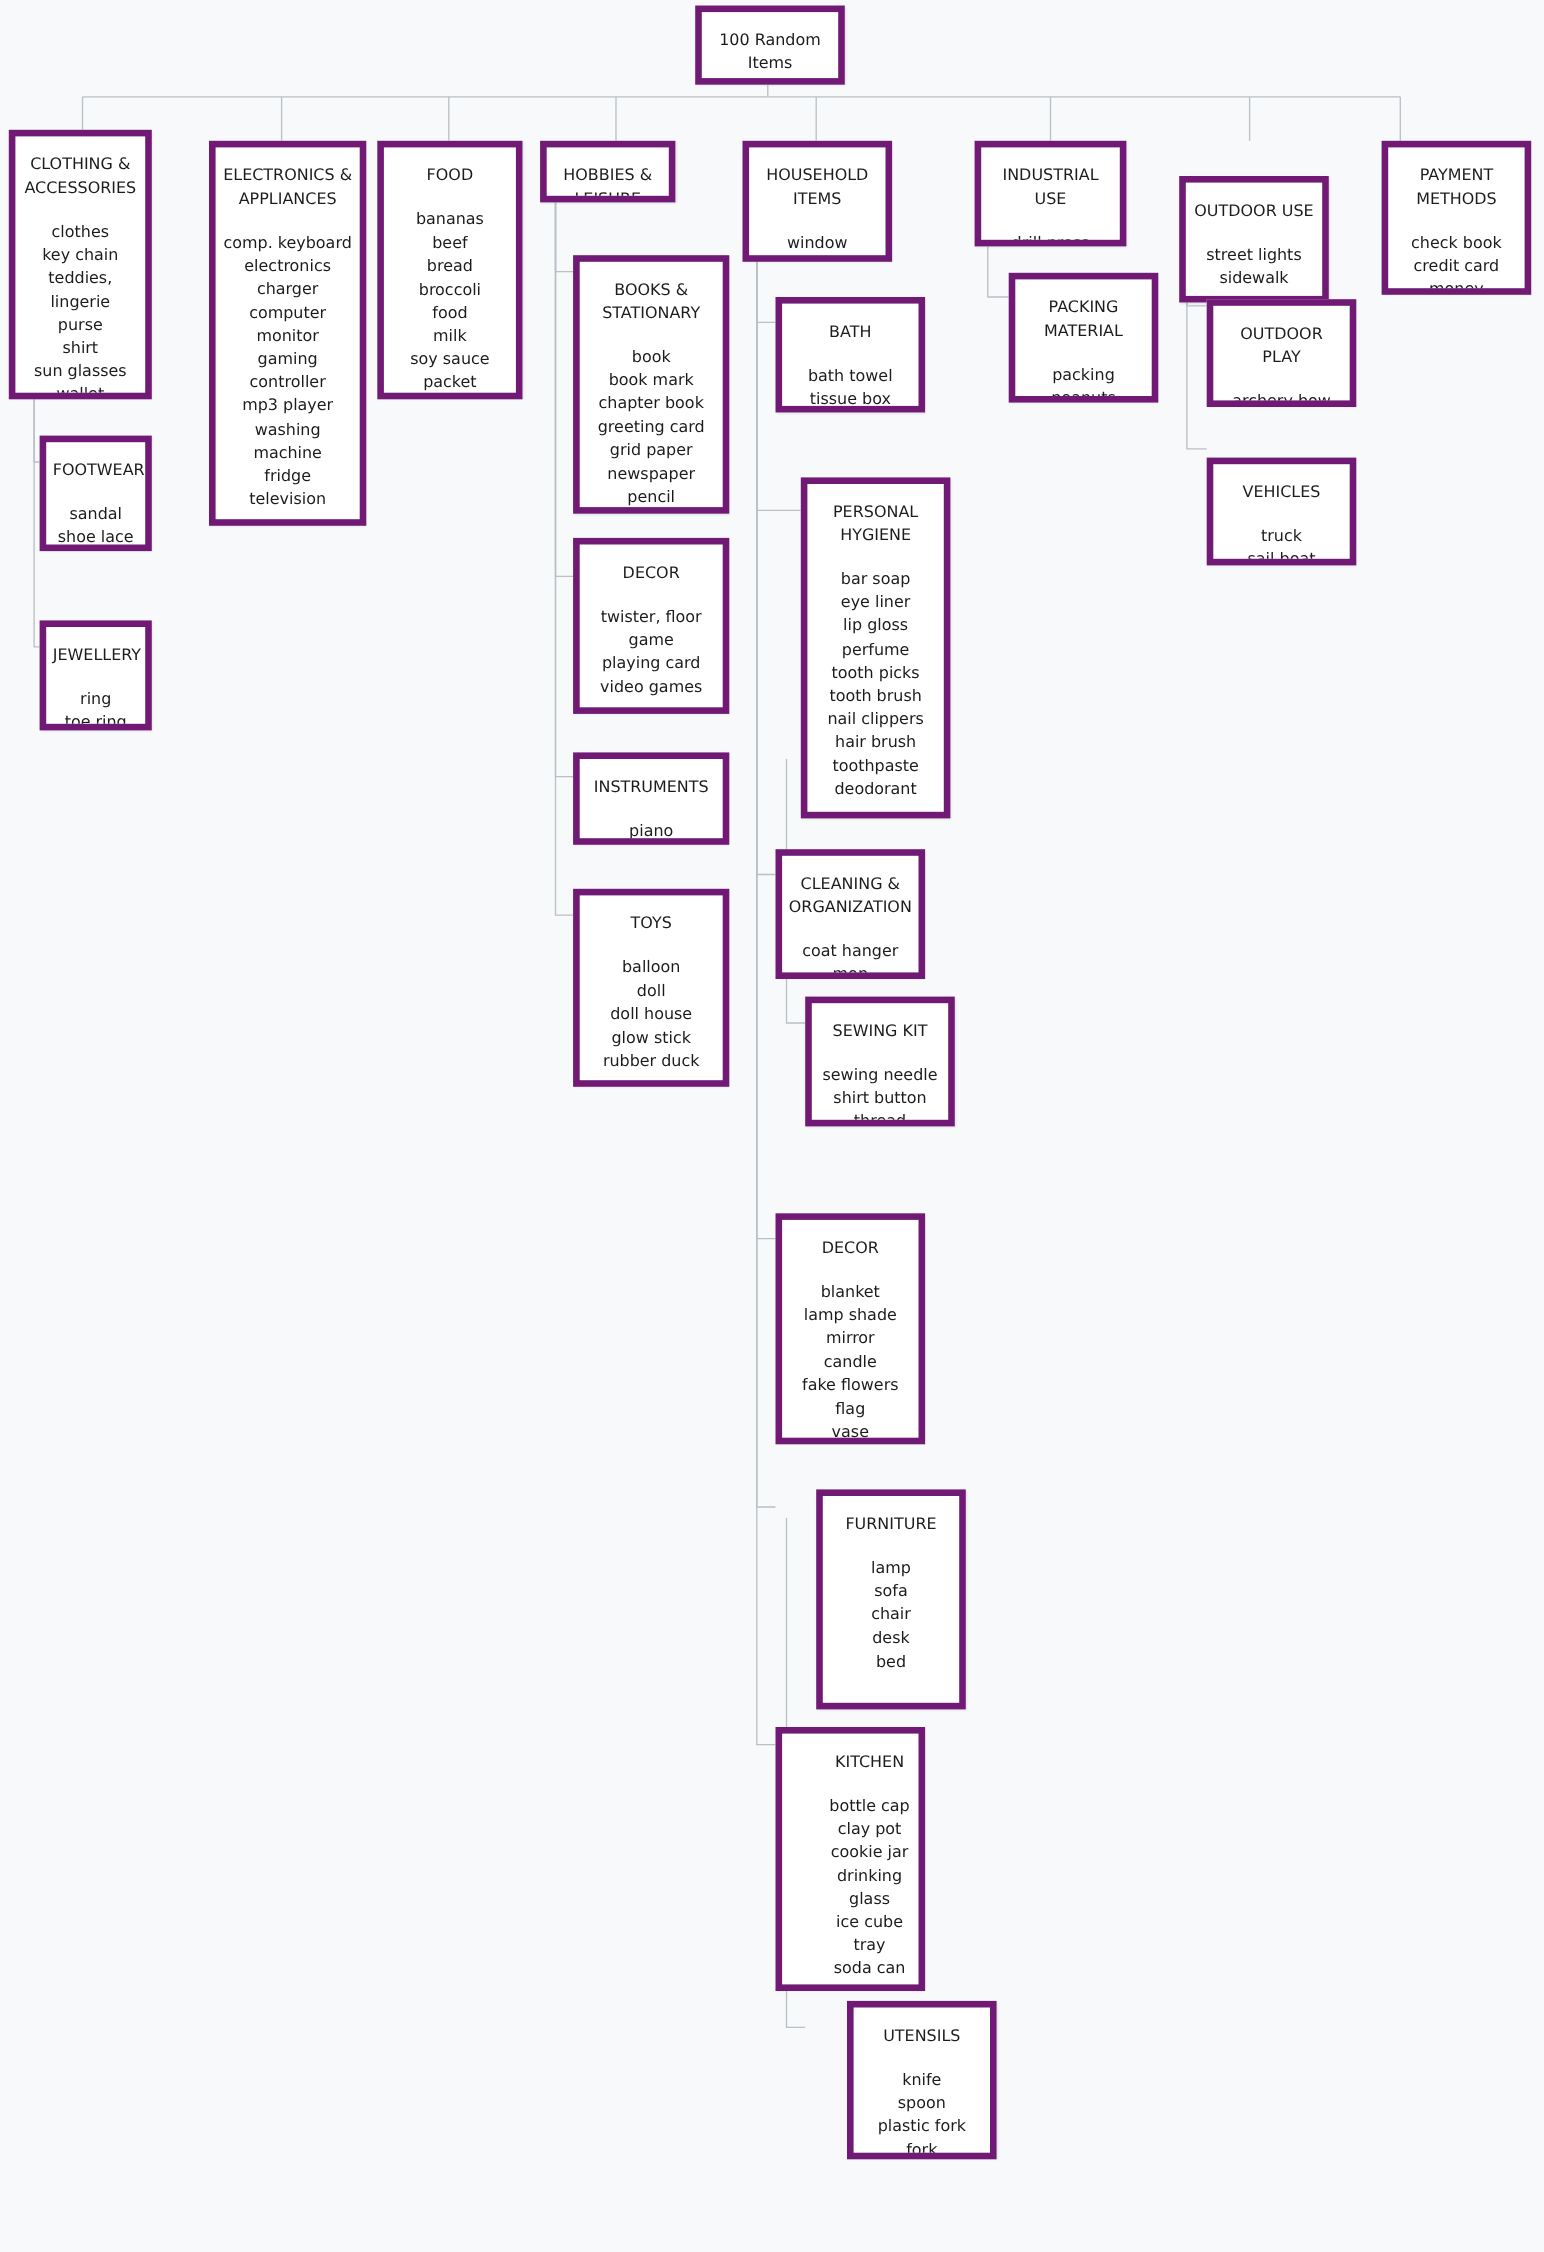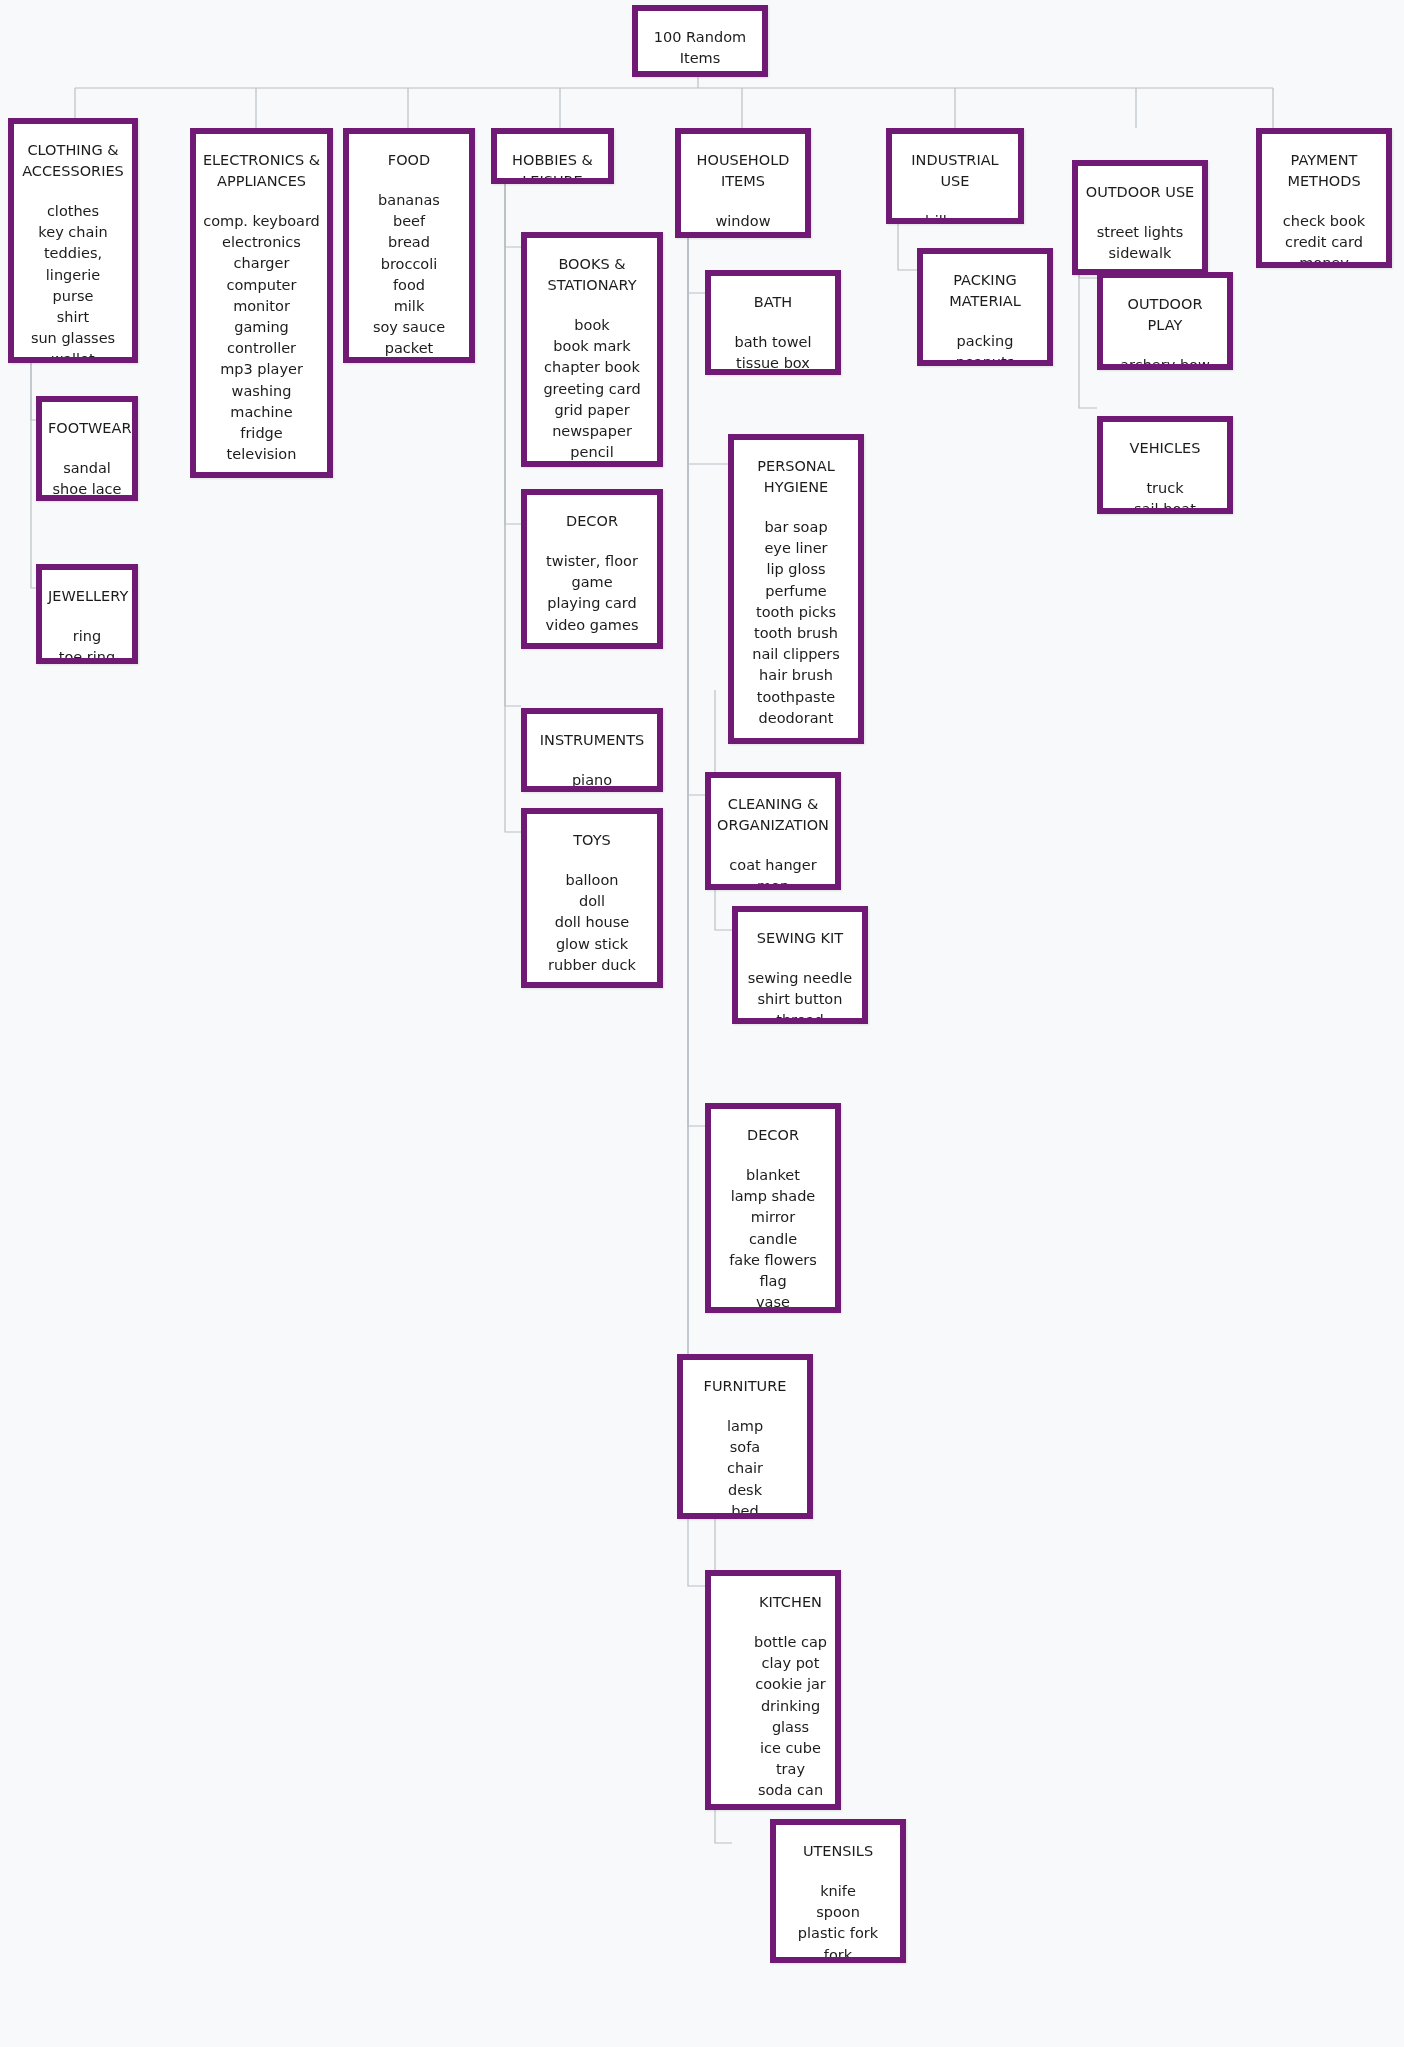--- a/index.html
+++ b/index.html
@@ -205,21 +205,21 @@
   <div class="node" style="left:521px; top:489px; width:142px; height:160px;">
     <div class="pad">
       <div class="title">DECOR</div>
       <div class="items">twister, floor
 game
 playing card
 video games</div>
     </div>
   </div>
 
-  <div class="node" style="left:521px; top:684px; width:142px; height:84px;margin-top:24px;">
+  <div class="node" style="left:521px; top:684px; width:142px; height:84px;">
     <div class="pad">
       <div class="title">INSTRUMENTS</div>
       <div class="items">piano</div>
     </div>
   </div>
 
   <div class="node" style="left:521px; top:808px; width:142px; height:180px;">
     <div class="pad">
       <div class="title">TOYS</div>
       <div class="items">balloon
@@ -288,21 +288,21 @@
       <div class="items">blanket
 lamp shade
 mirror
 candle
 fake flowers
 flag
 vase</div>
     </div>
   </div>
 
-  <div class="node" style="left:677px; top:1354px; width:136px; height:165px;">
+  <div class="node" style="left:742px; top:1354px; width:136px; height:200px;">
     <div class="pad">
       <div class="title">FURNITURE</div>
       <div class="items">lamp
 sofa
 chair
 desk
 bed</div>
     </div>
   </div>
 

